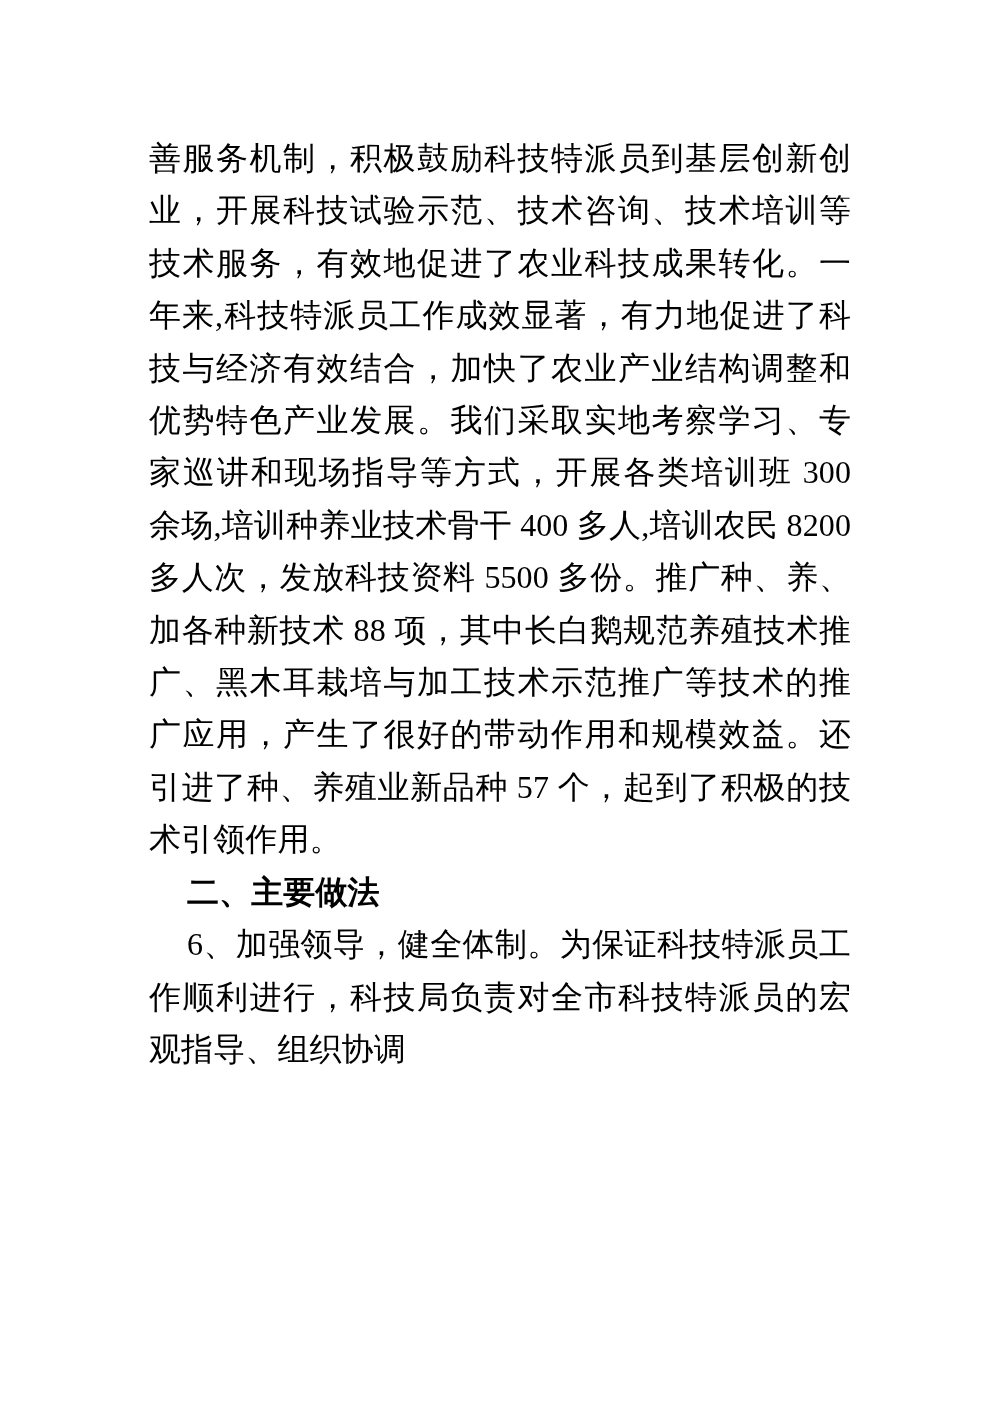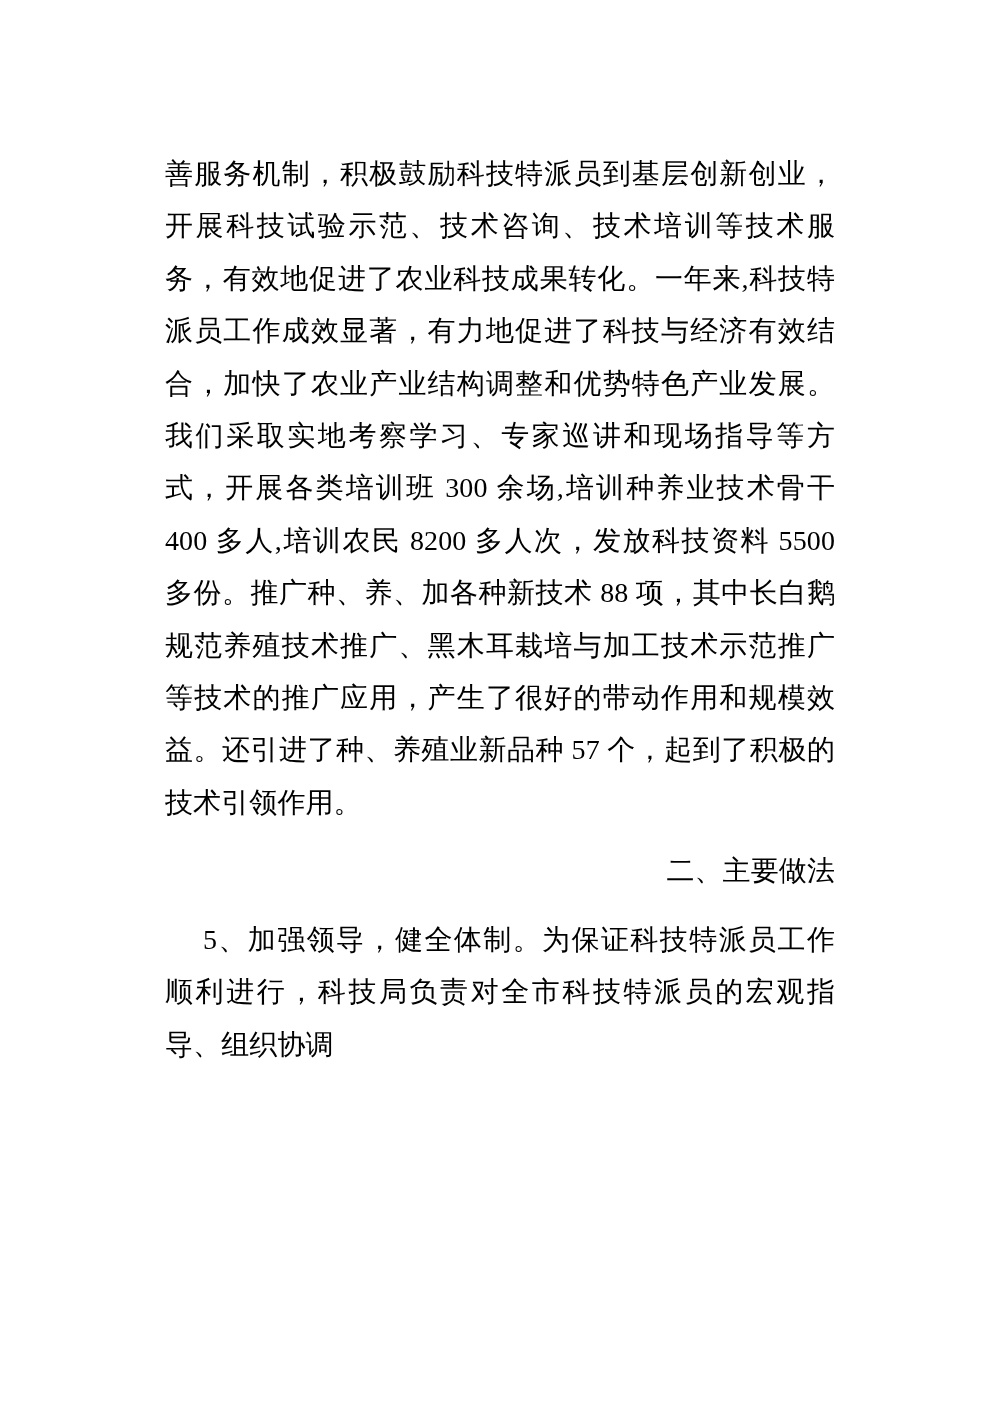--- a/index.html
+++ b/index.html
@@ -21,41 +21,41 @@
     height: 1415px;
     background: #ffffff;
   }
   .text-block {
     position: absolute;
     left: 149px;
     top: 132px;
     width: 702px;
   }
   .text-block p {
-    margin: 16px;
+    margin: 0;
     padding: 0;
     
     font-family: "Liberation Serif", sans-serif;
-    font-size: 28px;
+    font-size: 32px;
     line-height: 52.4px;
     color: #000000;
     text-align: justify;
     text-justify: inter-ideograph;
     letter-spacing: 0.1px;
   }
   .text-block p.indent {
     text-indent: 38px;
   }
   .text-block p.heading {
-    font-weight: normal;
-    text-align: right;
+    font-weight: bold;
+    text-align: left;
   }
 </style>
 </head>
 <body>
 
 <div class="doc-page">
   <div class="text-block">
     <p>善服务机制，积极鼓励科技特派员到基层创新创业，开展科技试验示范、技术咨询、技术培训等技术服务，有效地促进了农业科技成果转化。一年来,科技特派员工作成效显著，有力地促进了科技与经济有效结合，加快了农业产业结构调整和优势特色产业发展。我们采取实地考察学习、专家巡讲和现场指导等方式，开展各类培训班 300 余场,培训种养业技术骨干 400 多人,培训农民 8200 多人次，发放科技资料 5500 多份。推广种、养、加各种新技术 88 项，其中长白鹅规范养殖技术推广、黑木耳栽培与加工技术示范推广等技术的推广应用，产生了很好的带动作用和规模效益。还引进了种、养殖业新品种 57 个，起到了积极的技术引领作用。</p>
     <p class="indent heading">二、主要做法</p>
-    <p class="indent">5、加强领导，健全体制。为保证科技特派员工作顺利进行，科技局负责对全市科技特派员的宏观指导、组织协调</p>
+    <p class="indent">6、加强领导，健全体制。为保证科技特派员工作顺利进行，科技局负责对全市科技特派员的宏观指导、组织协调</p>
   </div>
 </div>
 
 </body></html>

